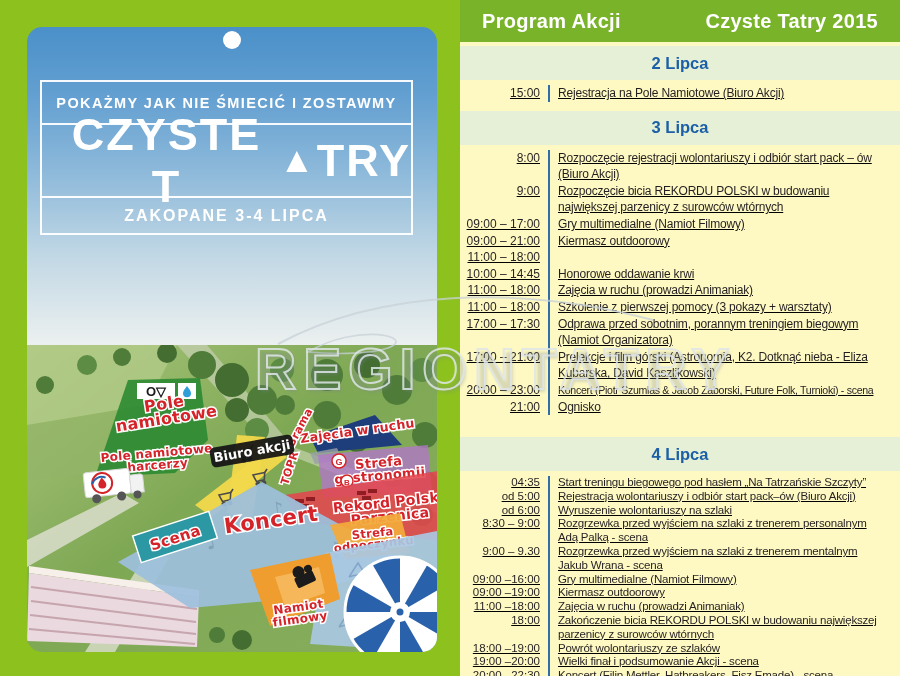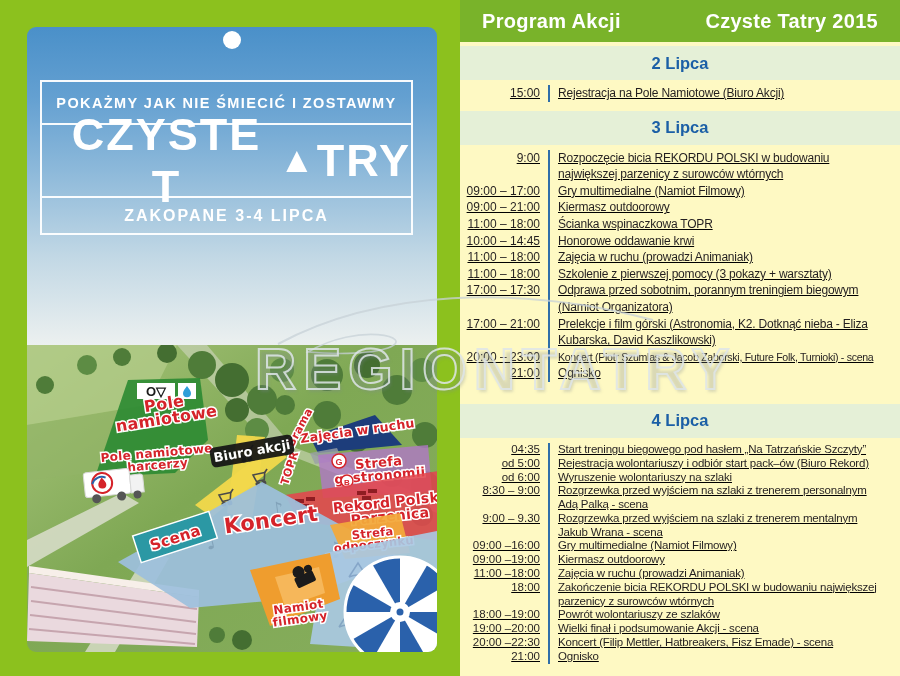--- a/index.html
+++ b/index.html
@@ -5,21 +5,21 @@
   :root{
     --green:#8cc11e; --bar-green:#79b32a; --band:#e5f0d7; --blue:#1b5fa6;
     --divider:#2f6ea9; --ink:#231f20; --label-red:#d5232a;
   }
   *{margin:0;padding:0;box-sizing:border-box;}
   body{font-family:"Liberation Sans",sans-serif;}
   .stage{position:relative;width:900px;height:676px;overflow:hidden;background:#fff;}
 
   
   .left-panel{position:absolute;left:0;top:0;width:460px;height:676px;background:var(--green);}
-  .poster{position:absolute;left:27px;top:27px;width:410px;height:625px;border-radius:9px;overflow:hidden;}
+  .poster{position:absolute;left:27px;top:27px;width:410px;height:625px;border-radius:15px;overflow:hidden;}
   .sky{position:absolute;left:0;top:0;width:410px;height:320px;
        background:linear-gradient(180deg,#4a90c9 0%,#64a0d1 22%,#8db9da 45%,#c2d8e5 72%,#edf1f0 100%);}
   .hole{position:absolute;left:196px;top:4px;width:18px;height:18px;border-radius:50%;background:#fff;}
   .title-frame{position:absolute;left:13px;top:53px;width:373px;border:2px solid rgba(255,255,255,.95);color:#fff;text-align:center;}
   .row-tagline{height:41px;display:flex;align-items:center;justify-content:center;
        font-size:14.5px;font-weight:700;letter-spacing:1.4px;}
   .row-title{height:75px;border-top:2px solid rgba(255,255,255,.95);border-bottom:2px solid rgba(255,255,255,.95);
        display:flex;align-items:center;justify-content:center;font-size:45px;font-weight:700;letter-spacing:2px;padding-left:12px;}
   .row-title .tri{font-size:.8em;position:relative;top:-1px;}
   .row-sub{height:35px;display:flex;align-items:center;justify-content:center;
@@ -310,20 +310,25 @@
     <div class="etext">Rejestracja na Pole Namiotowe (Biuro Akcji)</div>
   </div>
 </div>
   </div>
 
   <div class="section">
     <div class="date-band">
       <span>3 Lipca</span>
     </div>
     <div class="events">
+  <div class="row">
+    <div class="etime">8:00</div>
+    <div class="ebar"></div>
+    <div class="etext">Rozpoczęcie rejestracji wolontariuszy i odbiór start pack – ów (Biuro Akcji)</div>
+  </div>
 
   <div class="row">
     <div class="etime">9:00</div>
     <div class="ebar"></div>
     <div class="etext">Rozpoczęcie bicia REKORDU POLSKI w budowaniu największej parzenicy z surowców wtórnych</div>
   </div>
 
   <div class="row">
     <div class="etime">09:00 – 17:00</div>
     <div class="ebar"></div>
@@ -332,21 +337,20 @@
 
   <div class="row">
     <div class="etime">09:00 – 21:00</div>
     <div class="ebar"></div>
     <div class="etext">Kiermasz outdoorowy</div>
   </div>
 
   <div class="row">
     <div class="etime">11:00 – 18:00</div>
     <div class="ebar"></div>
-    <div class="etext">Ścianka wspinaczkowa TOPR</div>
   </div>
 
   <div class="row">
     <div class="etime">10:00 – 14:45</div>
     <div class="ebar"></div>
     <div class="etext">Honorowe oddawanie krwi</div>
   </div>
 
   <div class="row">
     <div class="etime">11:00 – 18:00</div>
@@ -393,21 +397,21 @@
     <div class="events">
   <div class="row">
     <div class="etime">04:35</div>
     <div class="ebar"></div>
     <div class="etext">Start treningu biegowego pod hasłem „Na Tatrzańskie Szczyty”</div>
   </div>
 
   <div class="row">
     <div class="etime">od 5:00</div>
     <div class="ebar"></div>
-    <div class="etext">Rejestracja wolontariuszy i odbiór start pack–ów (Biuro Rekord)</div>
+    <div class="etext">Rejestracja wolontariuszy i odbiór start pack–ów (Biuro Akcji)</div>
   </div>
 
   <div class="row">
     <div class="etime">od 6:00</div>
     <div class="ebar"></div>
     <div class="etext">Wyruszenie wolontariuszy na szlaki</div>
   </div>
 
   <div class="row">
     <div class="etime">8:30 – 9:00</div>

